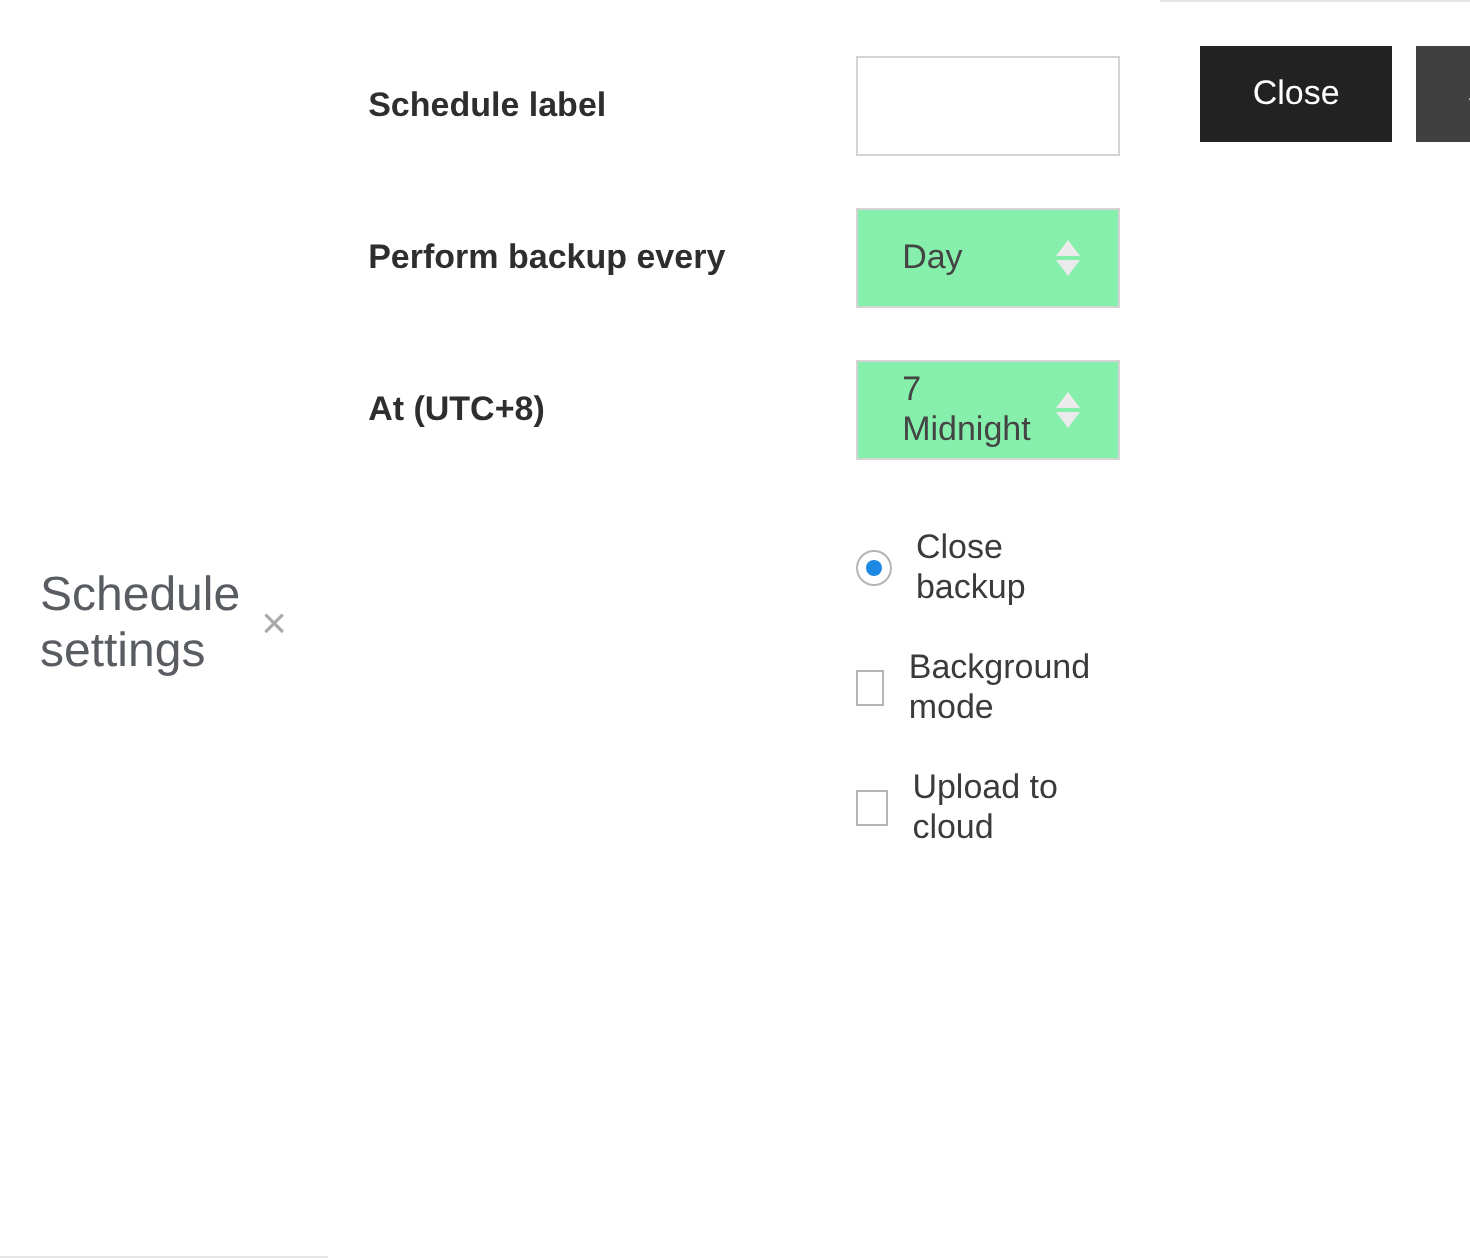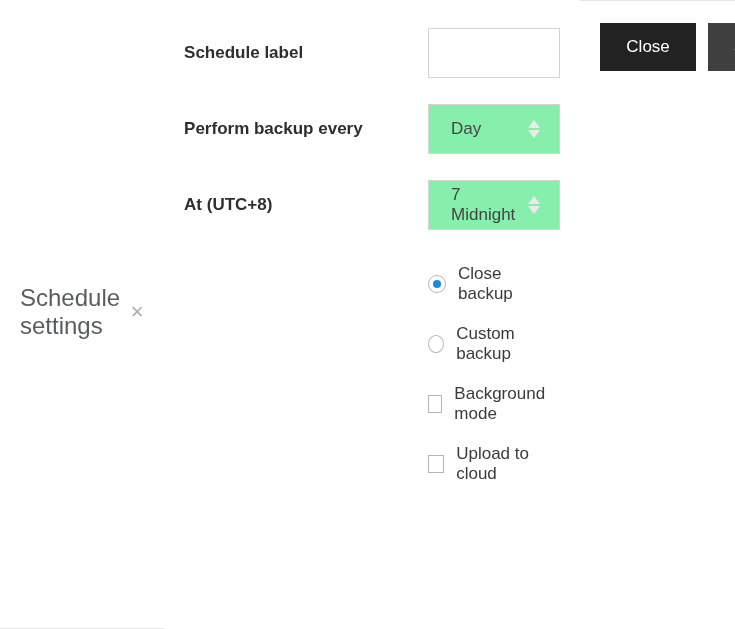--- a/index.html
+++ b/index.html
@@ -153,24 +153,20 @@
       </div>
     </div>
 
     <div class="options-col">
 
       <div class="opt-row">
         <span class="radio checked"></span>
         <span>Close backup</span>
       </div>
 
-      <div class="opt-row">
-        <span class="radio"></span>
-        <span>Custom backup</span>
-      </div>
 
       <div class="opt-row">
         <span class="checkbox"></span>
         <span>Background mode</span>
       </div>
 
       <div class="opt-row">
         <span class="checkbox"></span>
         <span>Upload to cloud</span>
       </div>

